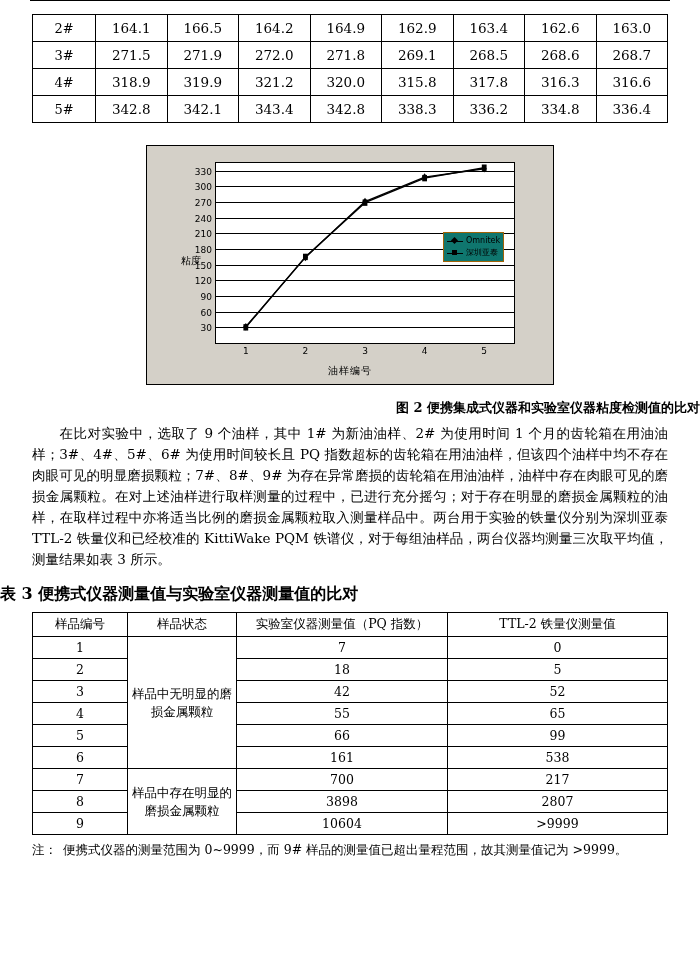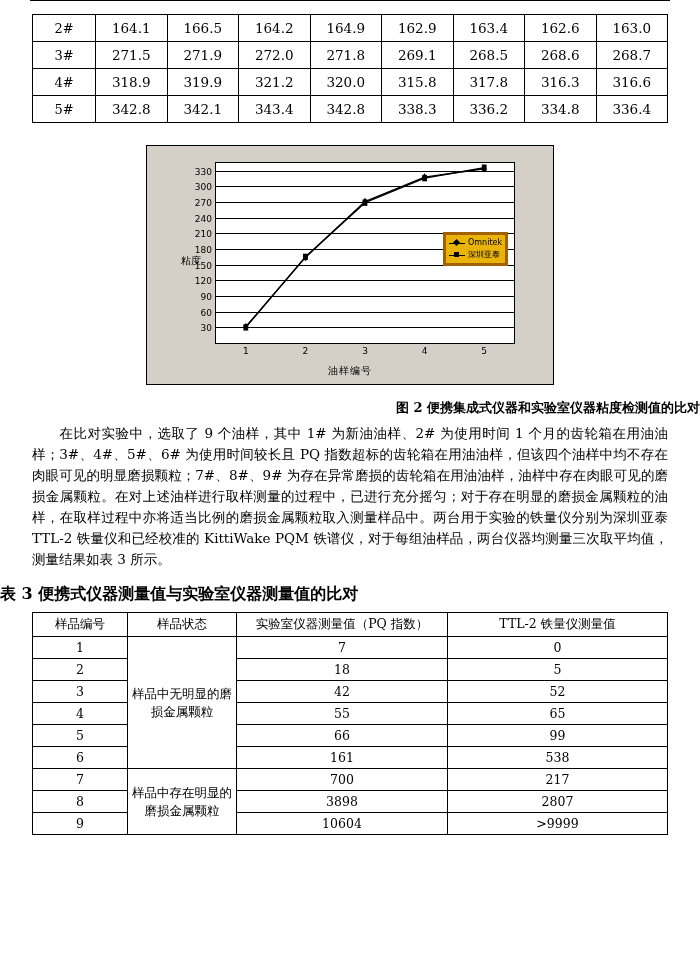--- a/index.html
+++ b/index.html
@@ -126,22 +126,22 @@
     font-family: "DejaVu Serif", "Liberation Serif", serif;
     letter-spacing: 1px;
   }
   .legend {
     position: absolute;
     left: 296px;
     top: 86px;
     font-size: 8px;
     line-height: 12px;
     font-family: "DejaVu Sans", "Liberation Sans", sans-serif;
-    background: #eab308;
-    border: 3px solid #a16207;
+    background: #0f766e;
+    border: 1px solid #a16207;
     padding: 2px 3px;
     white-space: nowrap;
     z-index: 5;
   }
   .legend-row { display: flex; align-items: center; }
   .legend-swatch {
     display: inline-block;
     width: 16px;
     height: 1px;
     background: #000;
@@ -407,14 +407,17 @@
         </tr>
         <tr>
           <td>9</td>
           <td>10604</td>
           <td>&gt;9999</td>
         </tr>
       </tbody>
     </table>
   </div>
 
+  <div class="note">
+    <span class="lbl">注：</span><span>便携式仪器的测量范围为 0~9999，而 9# 样品的测量值已超出量程范围，故其测量值记为 &gt;9999。</span>
+  </div>
 
 </div>
 
 </body></html>

